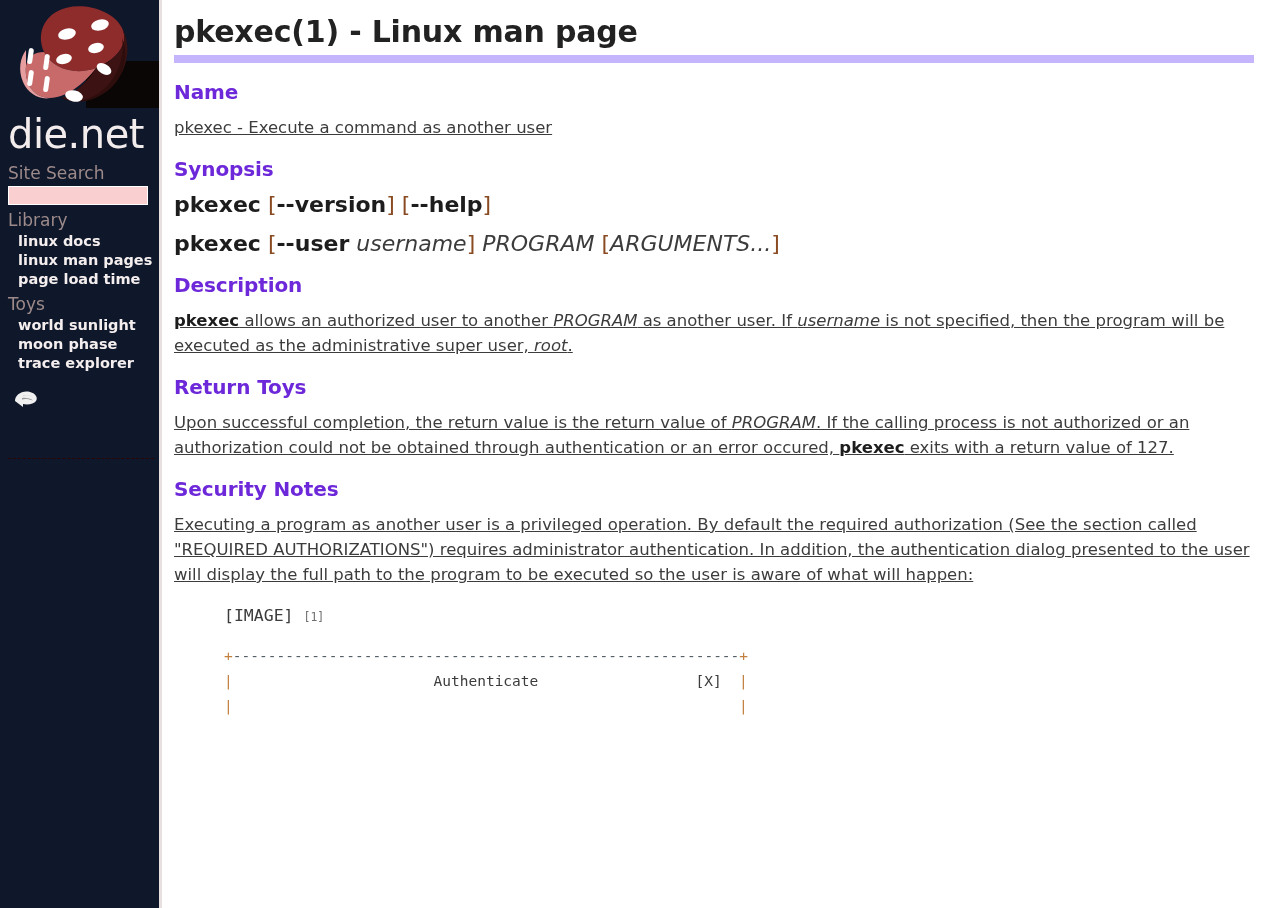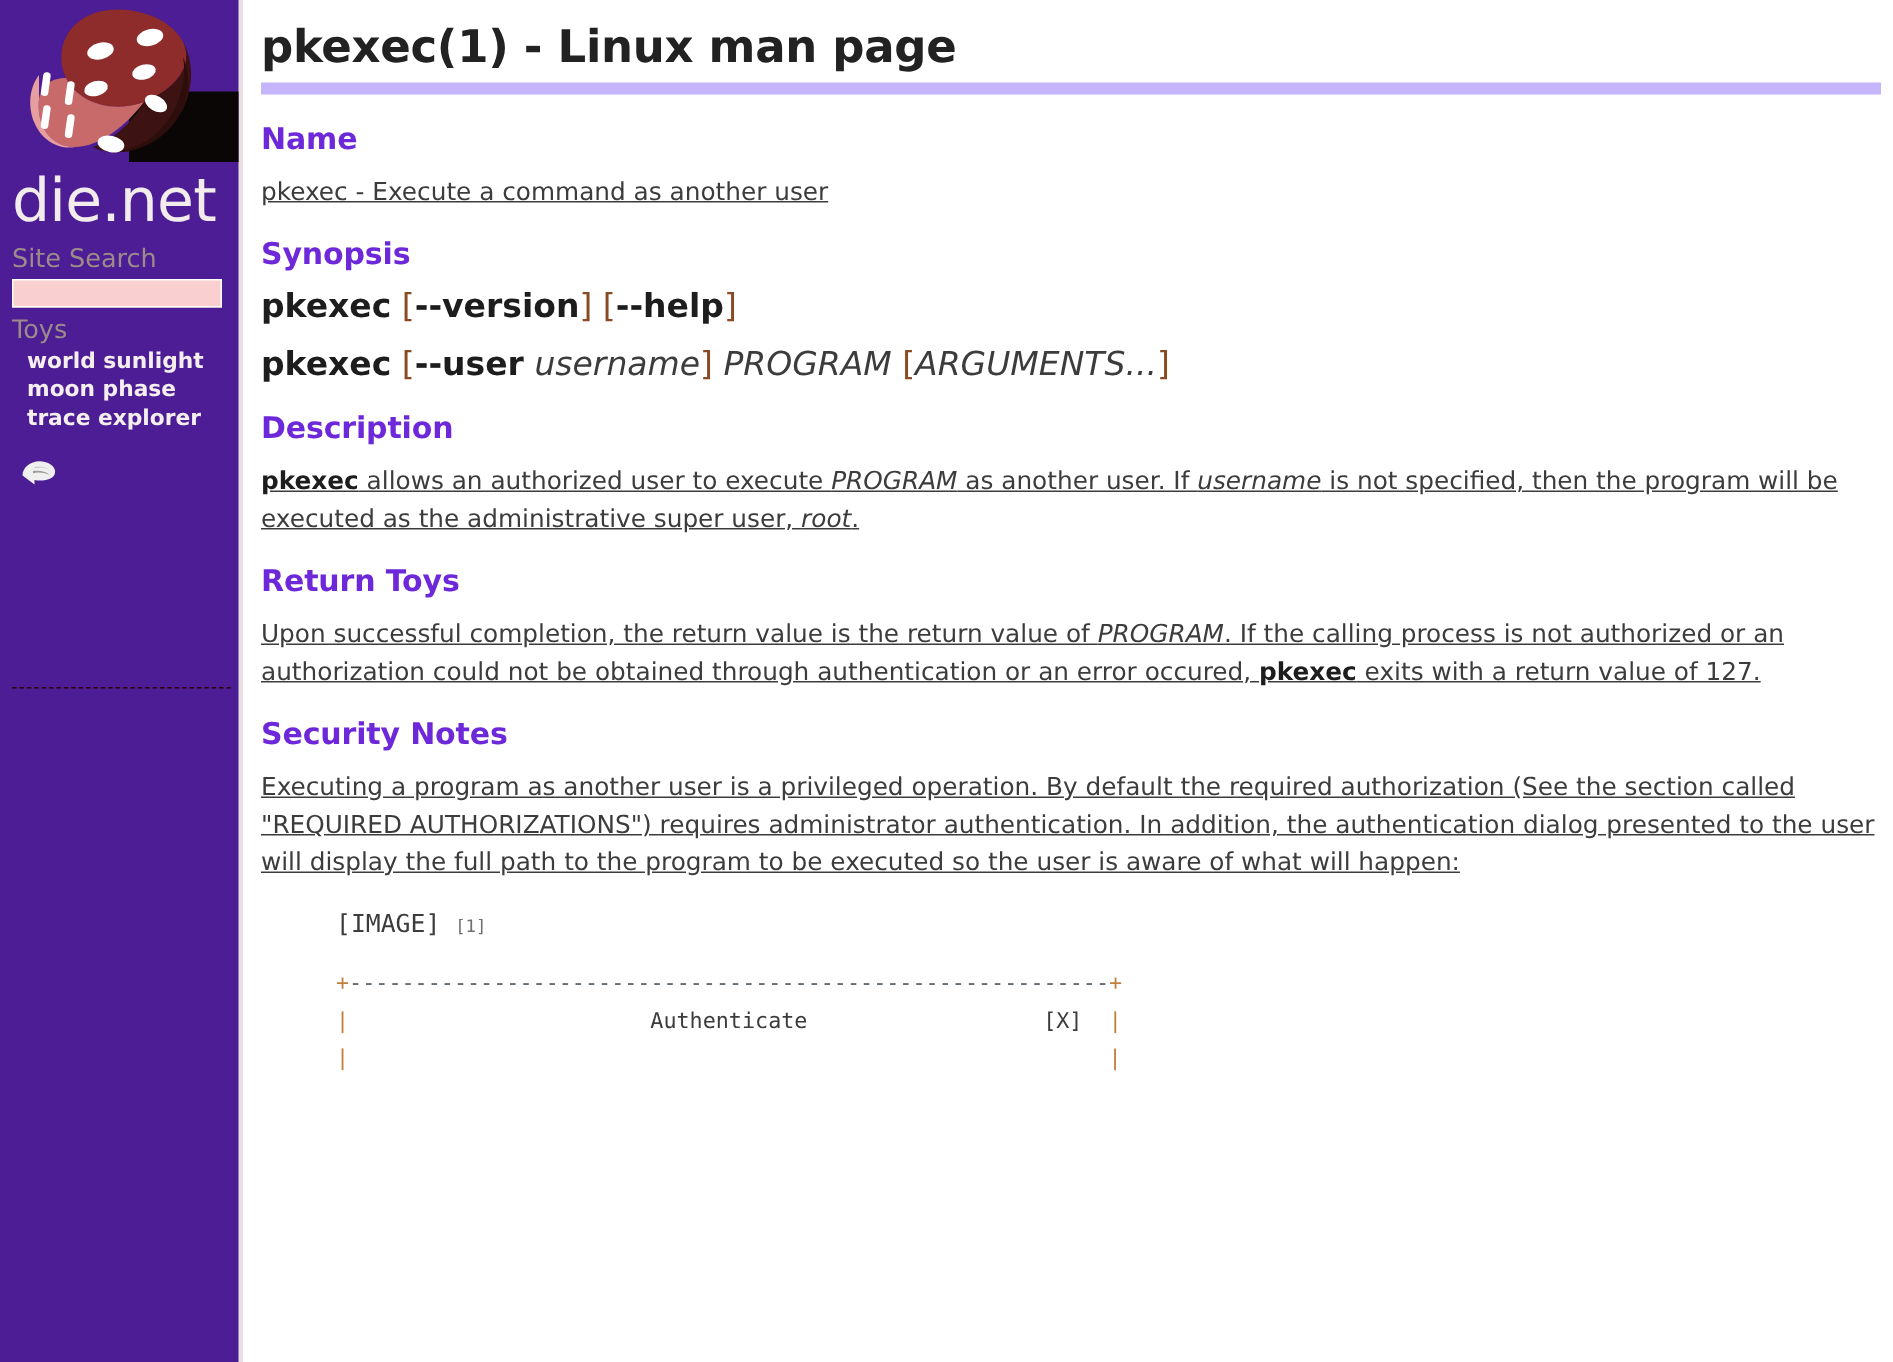--- a/index.html
+++ b/index.html
@@ -20,21 +20,21 @@
     height: 908px;
     display: flex;
     align-items: stretch;
   }
 
   
   .sidebar {
     position: relative;
     width: 162px;
     min-width: 162px;
-    background: #4c1d95;
+    background: #0f172a;
     border-right: 3px solid #e8e0e0;
     box-sizing: border-box;
     overflow: hidden;
   }
   .logo-wrap {
     position: relative;
     width: 162px;
     height: 118px;
     overflow: hidden;
   }
@@ -228,20 +228,34 @@
       </svg>
     </div>
 
     <div class="brand">die.net</div>
 
     <div>
       <div class="search-head">Site Search</div>
       <input class="search-input" type="text" placeholder="" style="">
     </div>
 
+    <div class="side-section">
+      <div class="side-head">Library</div>
+      <ul class="side-links">
+        <li>
+            <a class="side-link" href="#">linux docs</a>
+          </li>
+        <li>
+            <a class="side-link" href="#">linux man pages</a>
+          </li>
+        <li>
+            <a class="side-link" href="#">page load time</a>
+          </li>
+      </ul>
+    </div>
 
     <div class="side-section">
       <div class="side-head">Toys</div>
       <ul class="side-links">
         <li>
             <a class="side-link" href="#">world sunlight</a>
           </li>
         <li>
             <a class="side-link" href="#">moon phase</a>
           </li>
@@ -267,21 +281,21 @@
     <h1 class="page-title">pkexec(1) - Linux man page</h1>
 
     <h2 class="sec-title">Name</h2>
     <p class="body">pkexec - Execute a command as another user</p>
 
     <h2 class="sec-title">Synopsis</h2>
     <p class="synop"><b>pkexec</b><span> </span><span class="brk">[</span><b>--version</b><span class="brk">]</span><span> </span><span class="brk">[</span><b>--help</b><span class="brk">]</span></p>
     <p class="synop"><b>pkexec</b><span> </span><span class="brk">[</span><b>--user</b><span> </span><i>username</i><span class="brk">]</span><span> </span><i>PROGRAM</i><span> </span><span class="brk">[</span><i>ARGUMENTS...</i><span class="brk">]</span></p>
 
     <h2 class="sec-title">Description</h2>
-    <p class="body"><b>pkexec</b><span> allows an authorized user to execute </span><i>PROGRAM</i><span> as another user. If </span><i>username</i><span> is not specified, then the program will be executed as the administrative super user, </span><i>root</i><span>.</span></p>
+    <p class="body"><b>pkexec</b><span> allows an authorized user to another </span><i>PROGRAM</i><span> as another user. If </span><i>username</i><span> is not specified, then the program will be executed as the administrative super user, </span><i>root</i><span>.</span></p>
 
     <h2 class="sec-title">Return Toys</h2>
     <p class="body"><span>Upon successful completion, the return value is the return value of </span><i>PROGRAM</i><span>. If the calling process is not authorized or an authorization could not be obtained through authentication or an error occured, </span><b>pkexec</b><span> exits with a return value of 127.</span></p>
 
     <h2 class="sec-title">Security Notes</h2>
     <p class="body"><span>Executing a program as another user is a privileged operation. By default the required authorization (See the section called "REQUIRED AUTHORIZATIONS") requires administrator authentication. In addition, the authentication dialog presented to the user will display the full path to the program to be executed so the user is aware of what will happen:</span></p>
 
     <div class="imgline">
       <span>[IMAGE]</span><span>&nbsp;</span><a class="footref" href="#">[1]</a>
     </div>

